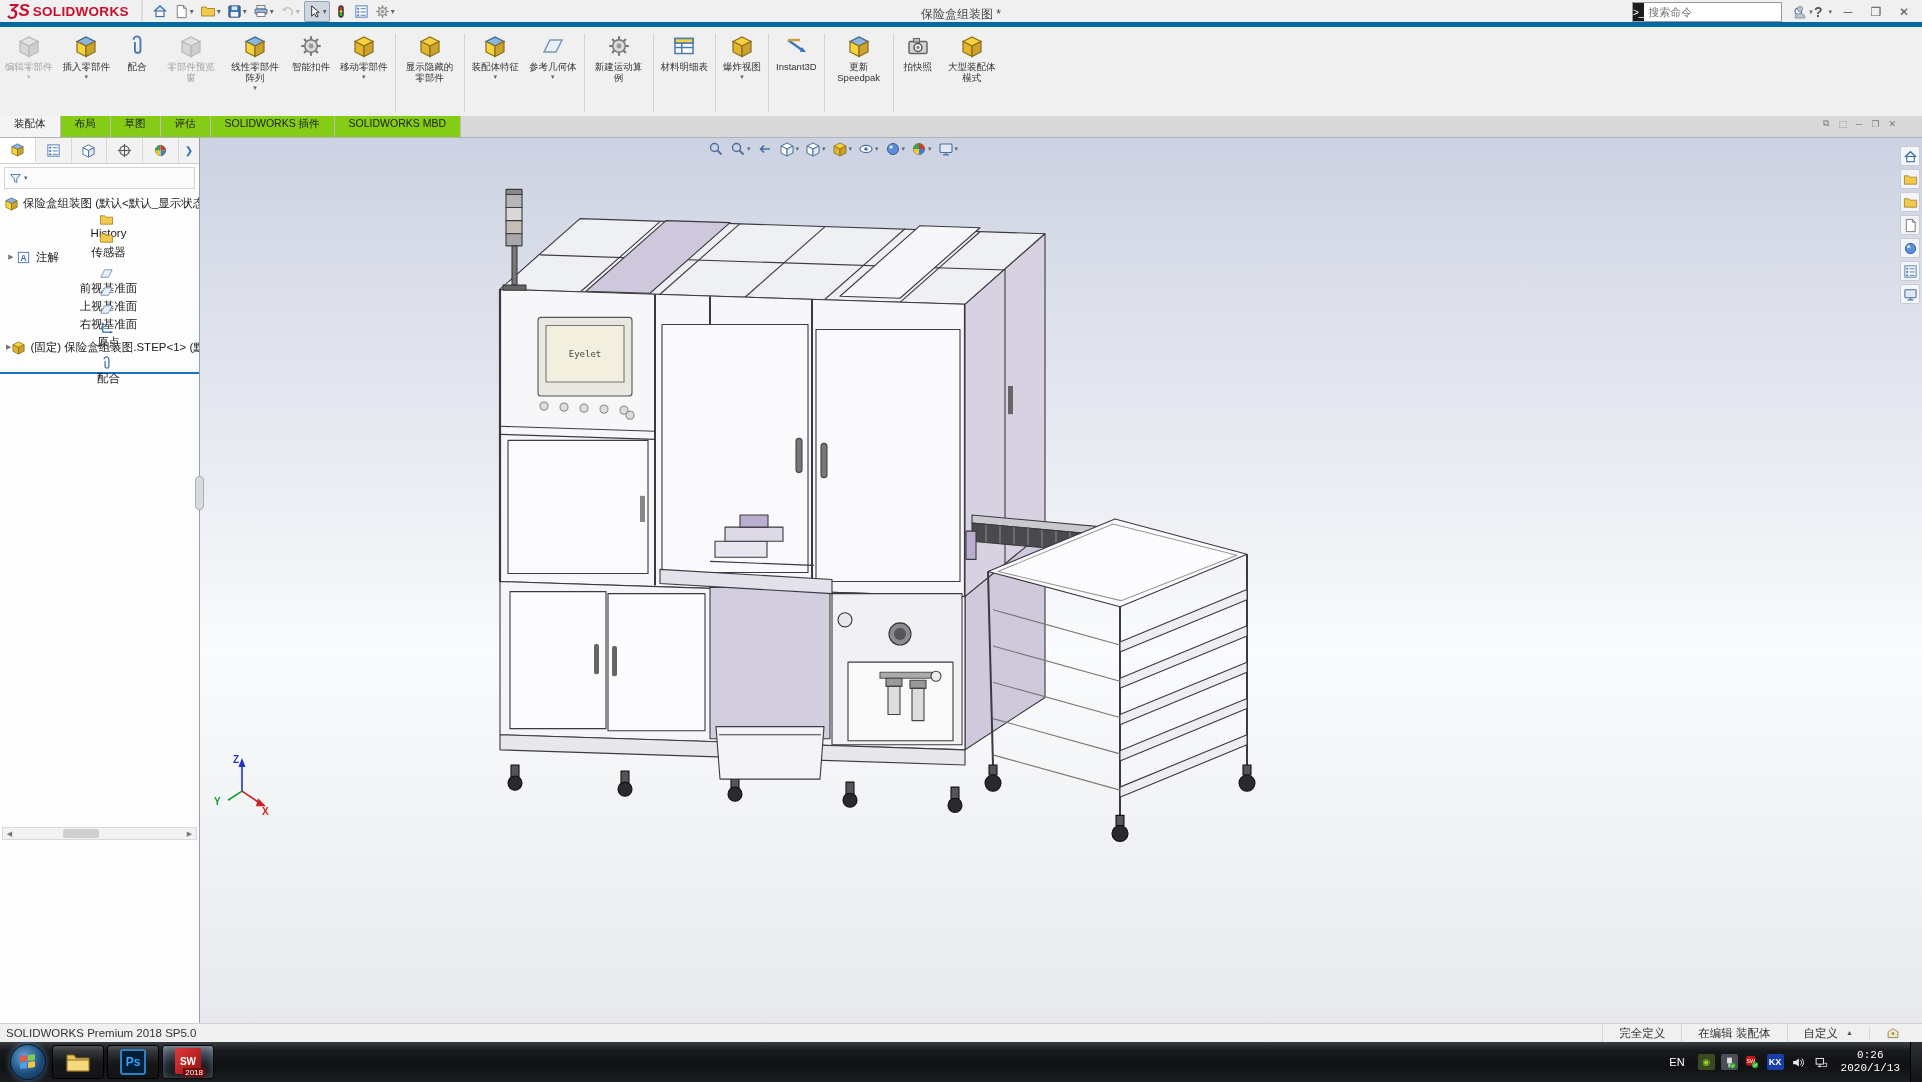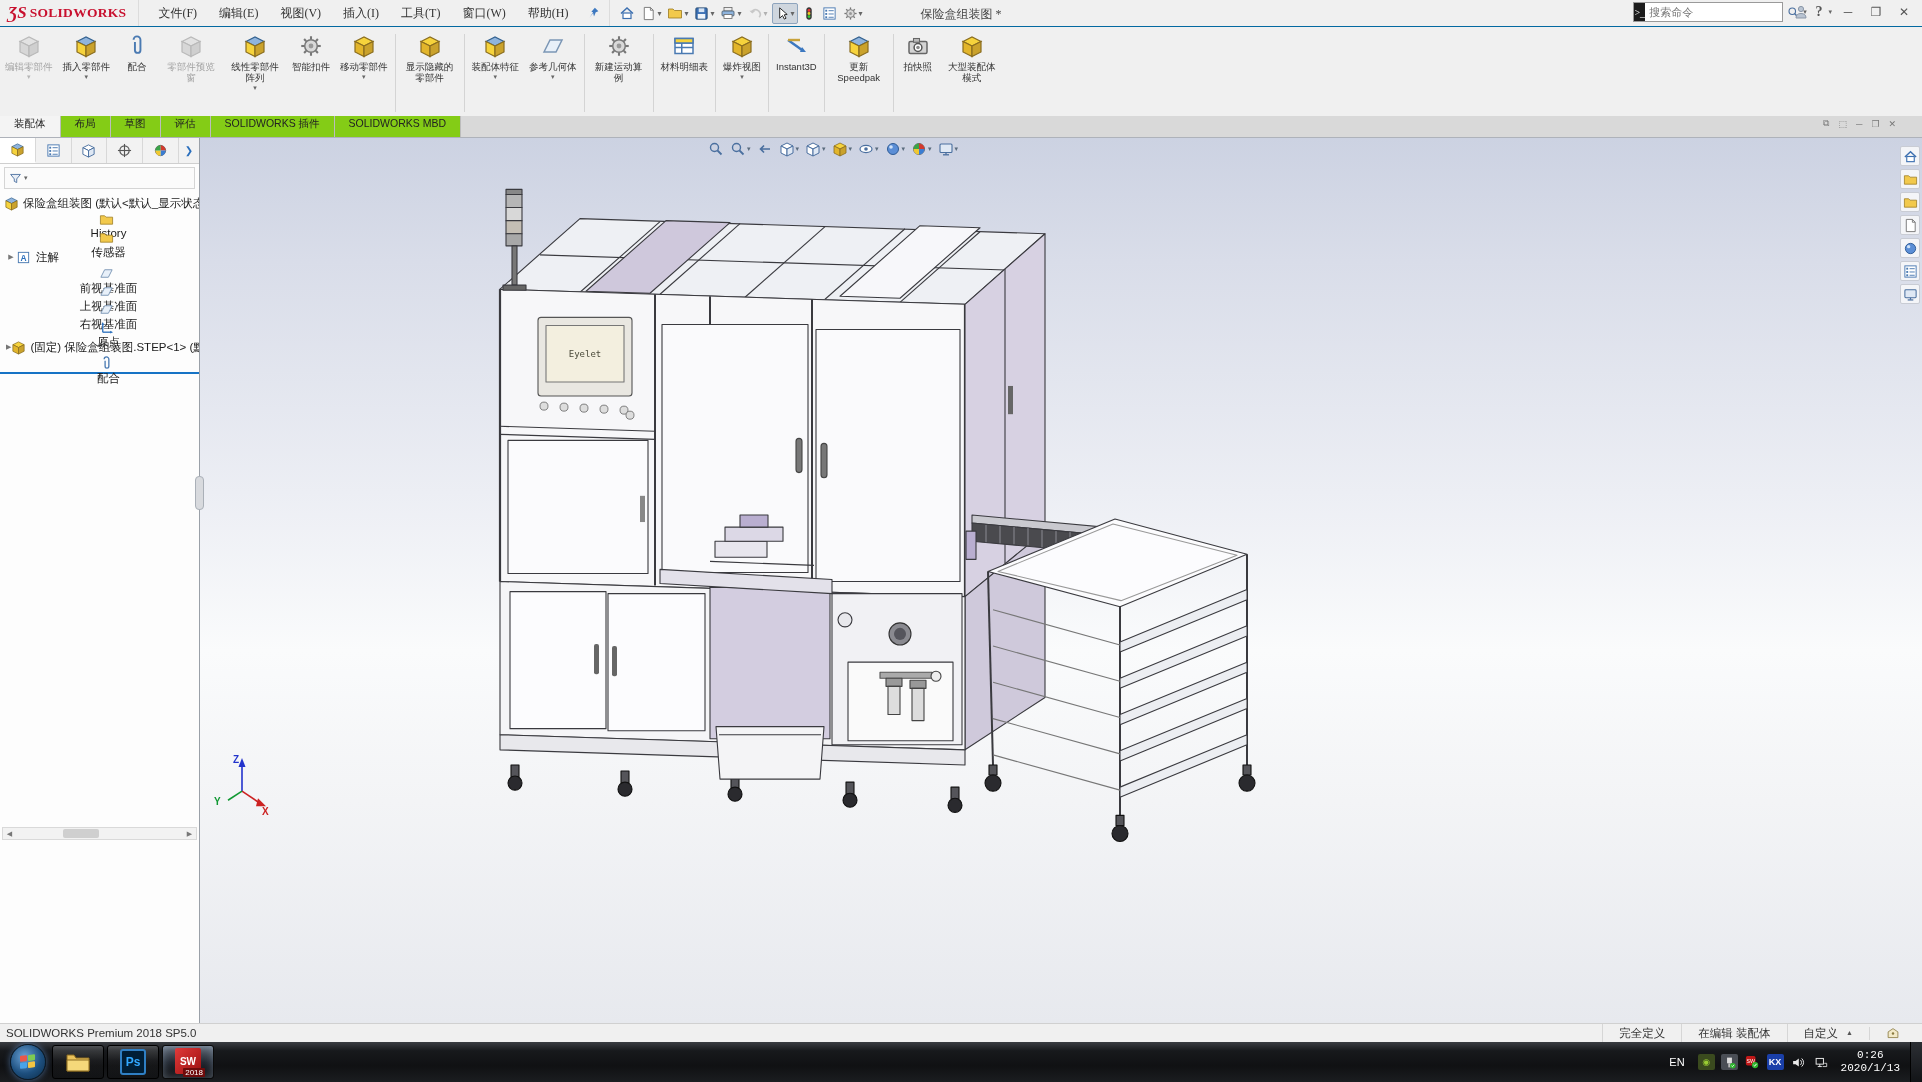--- a/index.html
+++ b/index.html
@@ -1,21 +1,21 @@
 <!DOCTYPE html>
 <html><head>
 <meta charset="utf-8">
 <style>
   * { margin:0; padding:0; box-sizing:border-box; }
   html,body { width:1922px; height:1082px; overflow:hidden;
     font-family:"Liberation Sans","DejaVu Sans",sans-serif; font-size:12px; color:#222; }
   .app { position:relative; width:1922px; height:1082px; background:#f0f0f0; display:flex; flex-direction:column; }
 
   
-  .titlebar { height:27px; background:#f0f0f0; display:flex; align-items:center; border-bottom:1px solid #0369a1; position:relative;font-family:Liberation Serif, serif; }
+  .titlebar { height:27px; background:#f0f0f0; display:flex; align-items:center; border-bottom:5px solid #0369a1; position:relative; }
   .sw-logo { display:flex; align-items:center; padding:0 12px 0 8px; border-right:1px solid #dcdcdc; height:100%; }
   .sw-logo .dsmark { font-weight:bold; font-style:italic; color:#c8102e; font-size:17px; margin-right:3px; }
   .sw-logo .swtext { font-weight:bold; color:#c8102e; font-size:13.5px; letter-spacing:.3px; }
   .menus { display:flex; align-items:center; height:100%; margin-left:8px; }
   .menu-item { padding:0 11px; line-height:27px; font-size:12px; color:#333; cursor:default; }
   .pin-icon { margin:0 8px; }
   .qat { display:flex; align-items:center; height:100%; border-left:1px solid #dcdcdc; padding-left:6px; }
   .qbtn { display:flex; align-items:center; padding:2px 2px; margin:0 1px; border-radius:2px; }
   .qbtn .dd { font-size:8px; color:#666; margin-left:1px; }
   .qbtn.pressed { background:#cfd6de; border:1px solid #8ea4bd; }
@@ -255,34 +255,20 @@
     </symbol>
   </defs>
 </svg>
 
 <div class="app">
 
   <div class="titlebar">
     <div class="sw-logo">
       <span class="dsmark">ƷS</span>
       <span class="swtext">SOLIDWORKS</span>
-    </div>
-    <div class="menus">
-      <span class="menu-item">文件(F)</span>
-      <span class="menu-item">编辑(E)</span>
-      <span class="menu-item">视图(V)</span>
-      <span class="menu-item">插入(I)</span>
-      <span class="menu-item">工具(T)</span>
-      <span class="menu-item">窗口(W)</span>
-      <span class="menu-item">帮助(H)</span>
-      <span class="pin-icon">
-          <svg width="14" height="14">
-            <use href="#ic-pin"></use>
-          </svg>
-        </span>
     </div>
     <div class="qat">
       <span class="qbtn">
           <svg width="16" height="16">
             <use href="#ic-house"></use>
           </svg>
         </span>
       <span class="qbtn">
           <svg width="15" height="15">
             <use href="#ic-page"></use>

